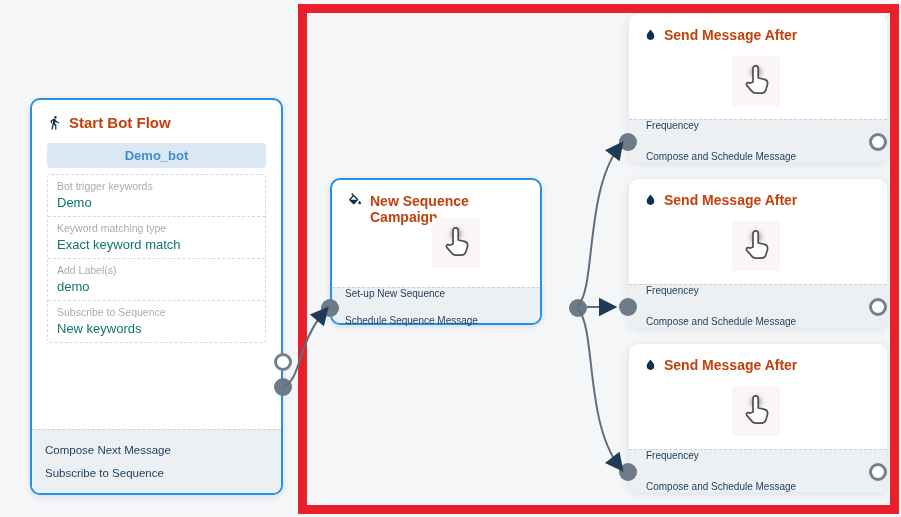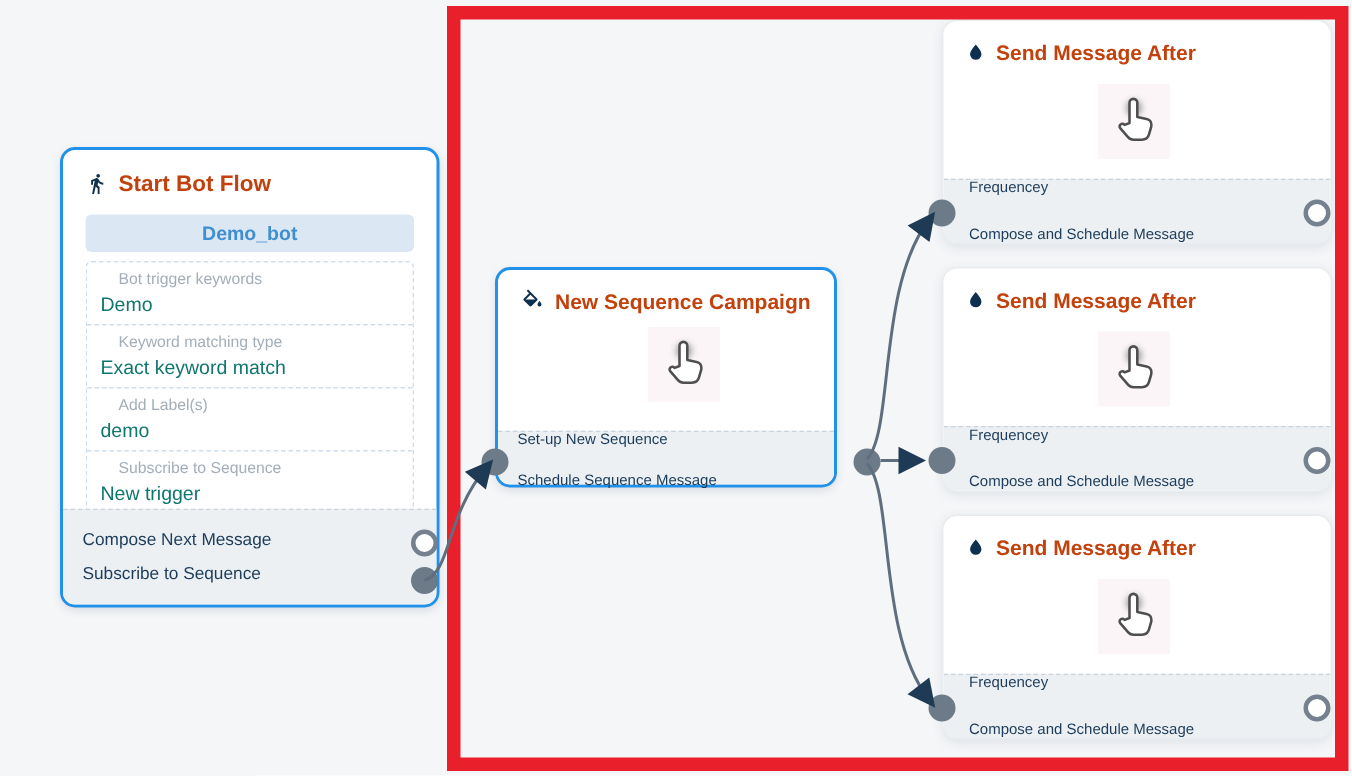--- a/index.html
+++ b/index.html
@@ -1,35 +1,35 @@
 <!DOCTYPE html>
 <html><head>
 <meta charset="utf-8">
 <style>
   html,body{margin:0;padding:0;}
   #canvas{position:relative;width:901px;height:517px;background:#f5f6f8;overflow:hidden;
     font-family:"Liberation Sans",sans-serif;}
   .node{position:absolute;background:#fff;border-radius:10px;box-sizing:border-box;}
   .node.blue{border:2px solid #2191e9;box-shadow:0 2px 6px rgba(30,60,90,.12);z-index:2;}
   .node.light{border:1px solid #e9ecef;box-shadow:0 2px 8px rgba(30,60,90,.10);z-index:2;}
-  #start-node{left:40px;top:98px;width:253px;height:307px;}
-  #seq-node{left:330px;top:178px;width:228px;height:147px;}
+  #start-node{left:30px;top:98px;width:253px;height:397px;}
+  #seq-node{left:330px;top:178px;width:212px;height:147px;}
   #send-1{left:628px;top:13px;width:260px;height:150px;}
   #send-2{left:628px;top:178px;width:260px;height:150px;}
   #send-3{left:628px;top:343px;width:260px;height:150px;}
   .node-header{display:flex;align-items:flex-start;gap:7px;padding:13px 15px 8px;
     font-weight:700;font-size:14px;color:#c2410c;}
   #start-node .node-header{font-size:15px;padding:14px 15px 8px;}
   .hicon{flex:0 0 auto;display:flex;}
   .demo-btn{margin:4px 15px 6px;background:#dbe7f2;color:#3f8ed2;text-align:center;
     font-size:13px;padding:5px 0;border-radius:4px;cursor:pointer;font-weight:bold;}
   .fields{margin:6px 15px 0;border:1px dashed #cfdde9;border-radius:4px;}
   .field{padding:5px 9px 6px;border-bottom:1px dashed #cfdde9;cursor:pointer;}
   .field:last-child{border-bottom:none;}
-  .field-label{font-size:10.5px;color:#a3aeb8;margin-bottom:3px;margin-left:12px;}
+  .field-label{font-size:10.5px;color:#a3aeb8;margin-bottom:3px;}
   .field-value{font-size:13px;color:#0f766e;}
   .node-footer{position:absolute;left:0;right:0;bottom:0;background:#edf0f3;
     border-top:1px dashed #c8d3dd;border-radius:0 0 8px 8px;}
   #start-node .node-footer{height:64px;display:flex;flex-direction:column;
     justify-content:space-evenly;align-items:flex-start;padding:4px 13px;box-sizing:border-box;}
   .out-label{font-size:11.5px;color:#1c3c5a;}
   .footer-row{display:flex;align-items:flex-start;justify-content:space-between;
     font-size:10px;color:#1c3c5a;white-space:nowrap;height:100%;flex-direction:column;}
   #seq-node .node-footer{height:35px;}
   #seq-node .footer-row{padding:0 9px 0 13px;gap:16px;}
@@ -81,21 +81,21 @@
       <div class="field">
         <div class="field-label">Keyword matching type</div>
         <div class="field-value">Exact keyword match</div>
       </div>
       <div class="field">
         <div class="field-label">Add Label(s)</div>
         <div class="field-value">demo</div>
       </div>
       <div class="field">
         <div class="field-label">Subscribe to Sequence</div>
-        <div class="field-value">New trigger</div>
+        <div class="field-value">New keywords</div>
       </div>
     </div>
     <div class="node-footer">
       <span class="out-label">Compose Next Message</span>
       <span class="out-label">Subscribe to Sequence</span>
     </div>
   </div>
 
   <div class="node blue" id="seq-node">
     <div class="node-header">

